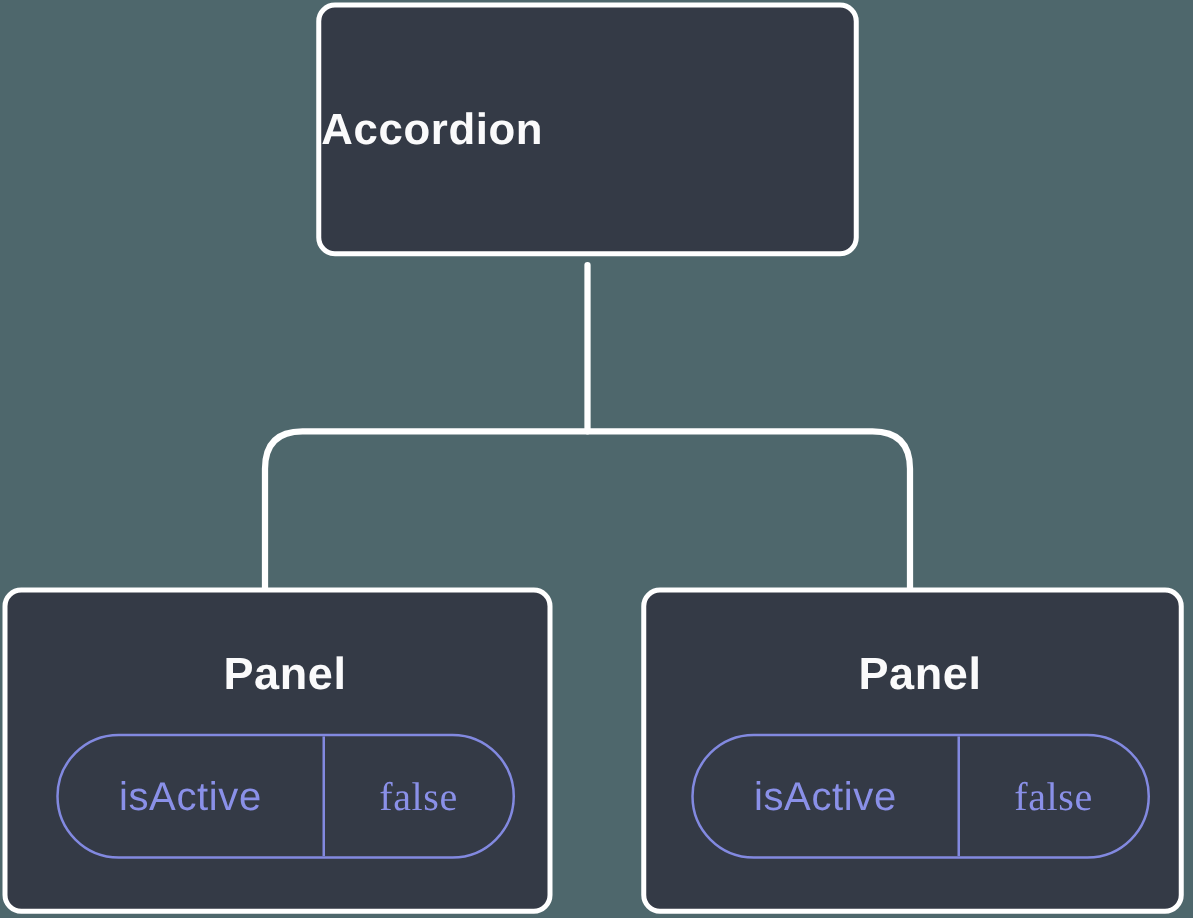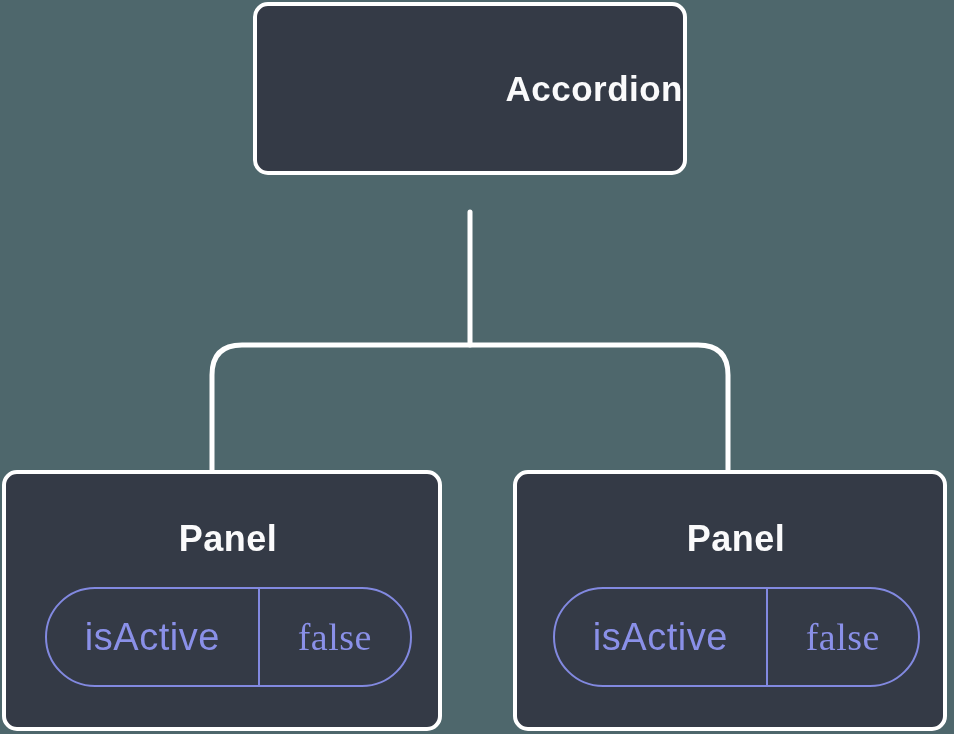--- a/index.html
+++ b/index.html
@@ -28,22 +28,22 @@
     fill:none;
     stroke-linecap:round;
   }
   .node{
     position:absolute;
     background:var(--node-fill);
     border:4px solid var(--node-border);
     border-radius:15px;
   }
   .node-root{
-    left:253px;top:2px;width:434px;height:173px;
-    display:flex;align-items:center;justify-content:flex-end;
+    left:253px;top:2px;width:434px;height:203px;
+    display:flex;align-items:center;justify-content:flex-start;
   }
   .node-label{
     color:#FAFAFB;
     font-size:35px;
     font-weight:600;
     letter-spacing:0.5px;
     text-align:center;
   }
   .node-panel{
     top:470px;height:261px;
@@ -59,21 +59,21 @@
     margin-top:27px;
     width:367px;height:100px;
     border:2.5px solid var(--accent);
     border-radius:50px;
     display:flex;
     overflow:hidden;
   }
   .prop-cell{
     display:flex;align-items:center;justify-content:center;
     color:var(--accent-text);
-    font-size:38px;
+    font-size:32px;
     font-weight:400;
     letter-spacing:0.5px;
   }
   .prop-cell.name{flex:0 0 58.3%;}
   .prop-cell.value{flex:1 1 auto;border-left:2.5px solid var(--accent);font-family:Liberation Serif, serif;}
 </style>
 </head>
 <body>
 
 <div class="canvas">

